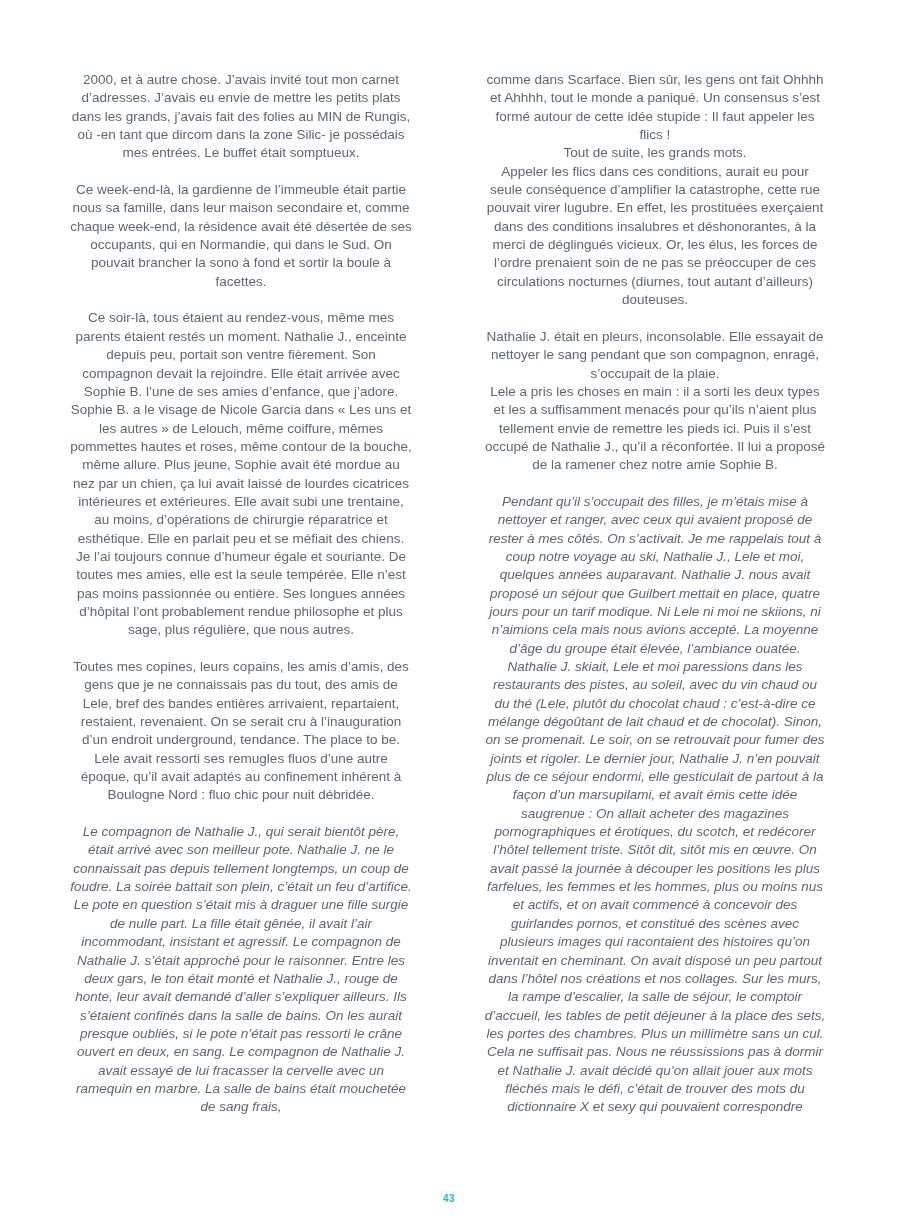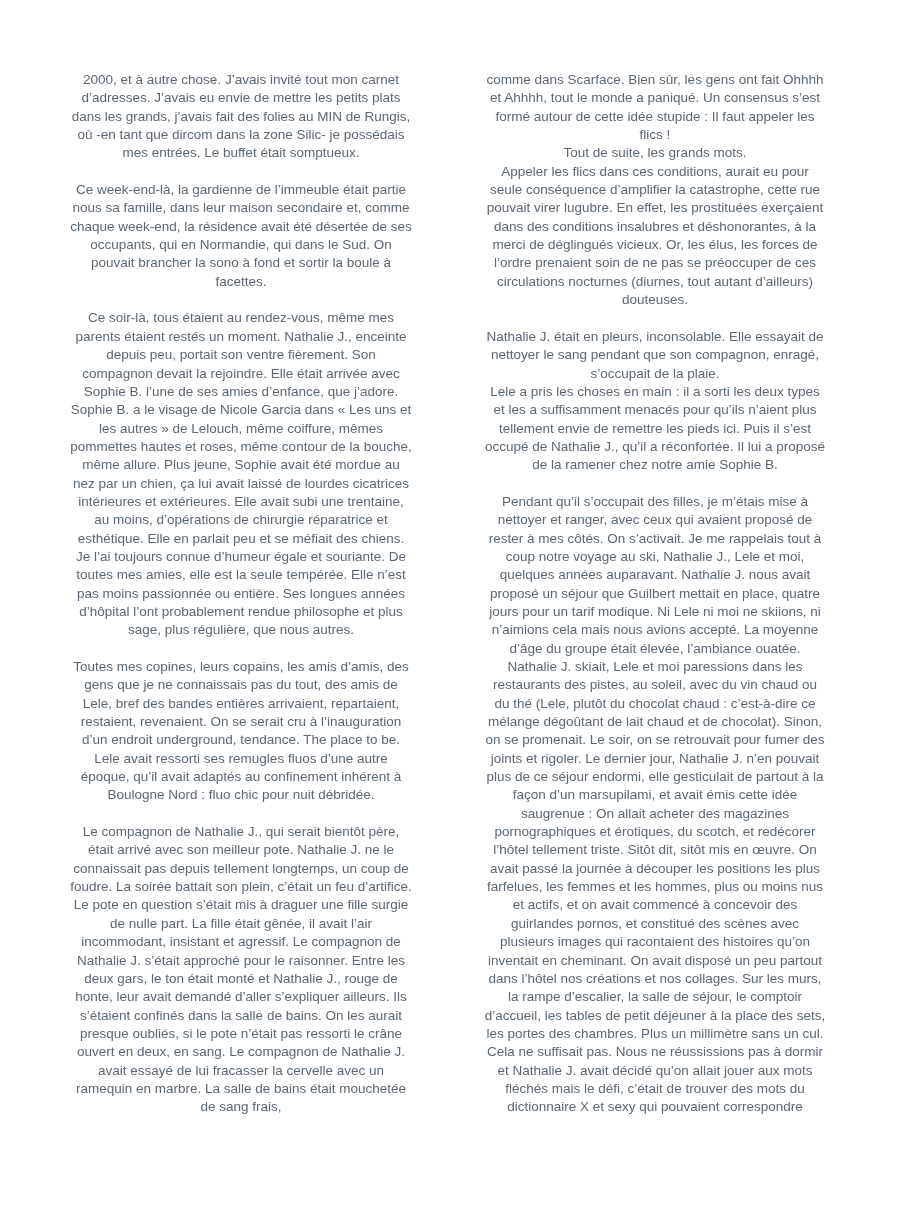--- a/index.html
+++ b/index.html
@@ -33,20 +33,21 @@
     font-size: 13.5px;
     line-height: 18.35px;
     text-align: center;
   }
   .col p {
     margin: 0 0 18.35px 0;
     white-space: pre-line;
   }
   .col p:last-child {
     margin-bottom: 0;
+    font-style: italic;
   }
   .page-footer {
     position: absolute;
     bottom: 24px;
     left: 0;
     width: 100%;
     text-align: center;
     color: var(--accent-color, #2bb0d4);
     font-size: 10px;
     font-weight: bold;
@@ -67,13 +68,14 @@
     </div>
     <div class="col">
       <p>comme dans Scarface. Bien sûr, les gens ont fait Ohhhh et Ahhhh, tout le monde a paniqué. Un consensus s’est formé autour de cette idée stupide : Il faut appeler les flics !
 Tout de suite, les grands mots.
 Appeler les flics dans ces conditions, aurait eu pour seule conséquence d’amplifier la catastrophe, cette rue pouvait virer lugubre. En effet, les prostituées exerçaient dans des conditions insalubres et déshonorantes, à la merci de déglingués vicieux. Or, les élus, les forces de l’ordre prenaient soin de ne pas se préoccuper de ces circulations nocturnes (diurnes, tout autant d’ailleurs) douteuses.</p>
       <p>Nathalie J. était en pleurs, inconsolable. Elle essayait de nettoyer le sang pendant que son compagnon, enragé, s’occupait de la plaie.
 Lele a pris les choses en main : il a sorti les deux types et les a suffisamment menacés pour qu’ils n’aient plus tellement envie de remettre les pieds ici. Puis il s’est occupé de Nathalie J., qu’il a réconfortée. Il lui a proposé de la ramener chez notre amie Sophie B.</p>
       <p>Pendant qu’il s’occupait des filles, je m’étais mise à nettoyer et ranger, avec ceux qui avaient proposé de rester à mes côtés. On s’activait. Je me rappelais tout à coup notre voyage au ski, Nathalie J., Lele et moi, quelques années auparavant. Nathalie J. nous avait proposé un séjour que Guilbert mettait en place, quatre jours pour un tarif modique. Ni Lele ni moi ne skiions, ni n’aimions cela mais nous avions accepté. La moyenne d’âge du groupe était élevée, l’ambiance ouatée. Nathalie J. skiait, Lele et moi paressions dans les restaurants des pistes, au soleil, avec du vin chaud ou du thé (Lele, plutôt du chocolat chaud : c’est-à-dire ce mélange dégoûtant de lait chaud et de chocolat). Sinon, on se promenait. Le soir, on se retrouvait pour fumer des joints et rigoler. Le dernier jour, Nathalie J. n’en pouvait plus de ce séjour endormi, elle gesticulait de partout à la façon d’un marsupilami, et avait émis cette idée saugrenue : On allait acheter des magazines pornographiques et érotiques, du scotch, et redécorer l’hôtel tellement triste. Sitôt dit, sitôt mis en œuvre. On avait passé la journée à découper les positions les plus farfelues, les femmes et les hommes, plus ou moins nus et actifs, et on avait commencé à concevoir des guirlandes pornos, et constitué des scènes avec plusieurs images qui racontaient des histoires qu’on inventait en cheminant. On avait disposé un peu partout dans l’hôtel nos créations et nos collages. Sur les murs, la rampe d’escalier, la salle de séjour, le comptoir d’accueil, les tables de petit déjeuner à la place des sets, les portes des chambres. Plus un millimètre sans un cul. Cela ne suffisait pas. Nous ne réussissions pas à dormir et Nathalie J. avait décidé qu’on allait jouer aux mots fléchés mais le défi, c’était de trouver des mots du dictionnaire X et sexy qui pouvaient correspondre</p>
     </div>
   </div>
+  <div class="page-footer">43</div>
 </div>
 
 </body></html>

